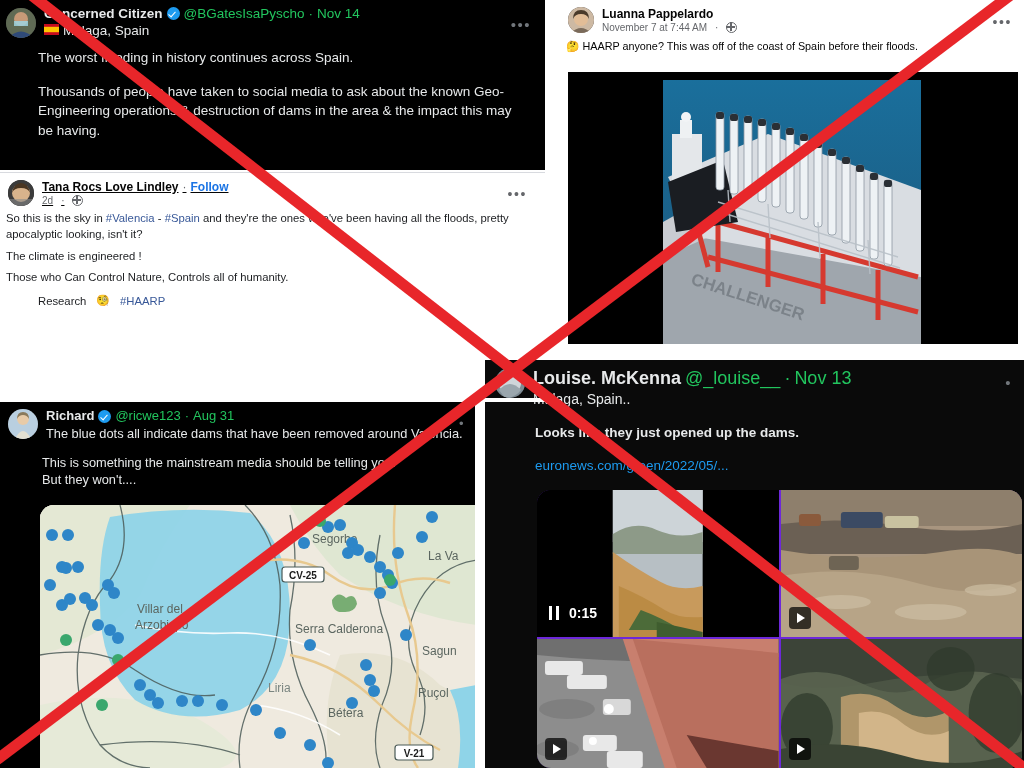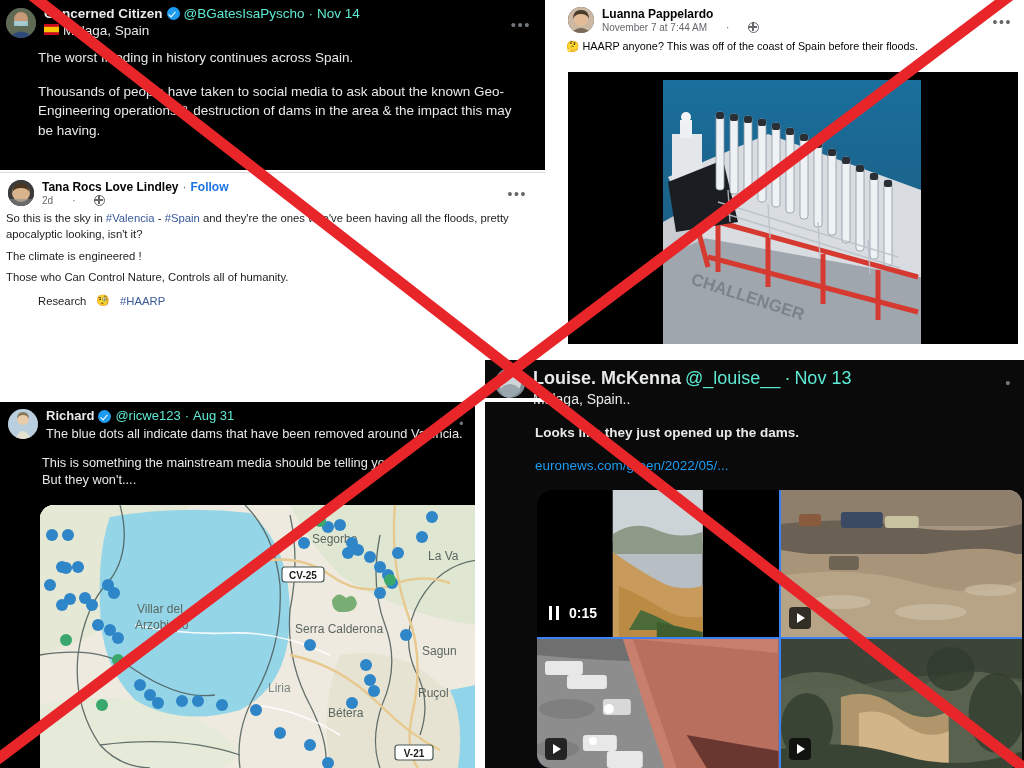--- a/index.html
+++ b/index.html
@@ -16,34 +16,34 @@
   .panel{position:absolute;overflow:hidden;}
   .tw{background:#000;color:#e7e9ea;}
   .fb{background:#ffffff;color:#050505;}
 
   
   .tw-head{display:flex;align-items:flex-start;gap:8px;}
   .avatar{border-radius:50%;flex:0 0 auto;overflow:hidden;position:relative;background:#3a3a3c;}
   .av-img{position:absolute;inset:0;}
   .name-row{display:flex;align-items:center;gap:4px;flex-wrap:wrap;line-height:1.15;}
   .dname{font-weight:bold;color:#e7e9ea;white-space:nowrap;}
-  .handle,.dot,.date{color:#5eead4;white-space:nowrap;}
+  .handle,.dot,.date{color:#22c55e;white-space:nowrap;}
   .verified{display:inline-block;width:13px;height:13px;border-radius:50%;
     background:#1d9bf0;position:relative;flex:0 0 auto;}
   .verified::after{content:"";position:absolute;left:3.6px;top:2.6px;width:3px;height:6px;
     border:solid #fff;border-width:0 1.7px 1.7px 0;transform:rotate(42deg);}
   .ellipsis{position:absolute;color:#71767b;letter-spacing:1.5px;font-size:15px;}
   .tw-body{color:#e7e9ea;}
   .link{color:#1d9bf0;}
 
   
   .fb-head{display:flex;align-items:flex-start;gap:8px;}
   .fb-name{font-weight:bold;color:#050505;font-size:12px;line-height:1.2;}
   .fb-follow{color:#1b74e4;font-weight:bold;}
-  .fb-meta{color:#65676b;font-size:10px;display:flex;align-items:flex-end;gap:19px;margin-top:1px;}
+  .fb-meta{color:#65676b;font-size:10px;display:flex;align-items:flex-end;gap:8px;margin-top:1px;}
   .globe{display:inline-block;width:9px;height:9px;border-radius:50%;
     border:1.2px solid #65676b;position:relative;}
   .globe::before{content:"";position:absolute;left:3px;top:-1.2px;width:1.2px;height:9px;background:#65676b;}
   .globe::after{content:"";position:absolute;left:-1.2px;top:3px;width:9px;height:1.2px;background:#65676b;}
   .fb-text{color:#050505;}
   .hash{color:#385898;}
   .fb-ellipsis{position:absolute;color:#65676b;letter-spacing:1.6px;font-size:14px;}
 
   
   #p1{left:0;top:0;width:545px;height:170px;}
@@ -85,21 +85,21 @@
   
   #p5{left:485px;top:360px;width:539px;height:408px;background:#0a0a0a;}
   #p5 .tw-head{padding:8px 10px 0 10px;}
   #p5 .avatar{width:30px;height:30px;}
   #p5 .name-row{font-size:18px;text-align:center;}
   #p5 .tw-sub{font-size:14px;color:#e7e9ea;margin-top:2px;}
   #p5 .tw-body{font-size:13.5px;padding:18px 10px 0 50px;font-weight:bold;}
   #p5 .tw-url{font-size:13.5px;padding:18px 10px 0 50px;}
   #p5 .ellipsis{right:12px;top:14px;}
   #vid-grid{position:absolute;left:52px;top:130px;width:485px;height:278px;
-    border-radius:14px;overflow:hidden;background:#3b82f6;
+    border-radius:14px;overflow:hidden;background:#6d28d9;
     display:grid;grid-template-columns:1fr 1fr;grid-template-rows:147px 1fr;gap:2px;}
   .vcell{position:relative;overflow:hidden;background:#000;}
   .play-btn{position:absolute;left:8px;bottom:8px;width:22px;height:22px;border-radius:4px;
     background:rgba(0,0,0,.72);display:flex;align-items:center;justify-content:center;}
   .play-btn::after{content:"";border-left:8px solid #fff;border-top:5px solid transparent;
     border-bottom:5px solid transparent;margin-left:2px;}
   .pause-wrap{position:absolute;left:12px;bottom:16px;display:flex;align-items:center;gap:10px;color:#fff;
     font-size:14px;font-weight:bold;}
   .pause-ico{display:inline-block;width:10px;height:14px;position:relative;}
   .pause-ico::before,.pause-ico::after{content:"";position:absolute;top:0;width:3px;height:14px;background:#fff;}
@@ -156,21 +156,21 @@
     <div class="fb-ellipsis">•••</div>
     <div class="fb-head">
       <div class="avatar">
         <svg class="av-img" viewBox="0 0 26 26">
           <rect width="26" height="26" fill="#3b3b3b"></rect>
           <circle cx="13" cy="13" r="9" fill="#d8b38c"></circle>
           <path d="M4 13 Q6 3 13 3 Q20 3 22 13 Q20 8 13 8 Q6 8 4 13" fill="#4a3622"></path>
           <rect x="0" y="19" width="26" height="7" fill="#8a8a8a" opacity=".6"></rect>
         </svg>
       </div>
-      <div style="flex:1;min-width:0;">
+      <div style="flex:1;min-width:0;text-decoration:underline;">
         <div style="display:flex;align-items:center;gap:4px;">
           <span class="fb-name">Tana Rocs Love Lindley</span>
           <span class="fb-name" style="color:#65676b;font-weight:normal;">·</span>
           <span class="fb-name fb-follow">Follow</span>
         </div>
         <div class="fb-meta">
           <span>2d</span>
           <span>·</span>
           <span class="globe"></span>
         </div>

